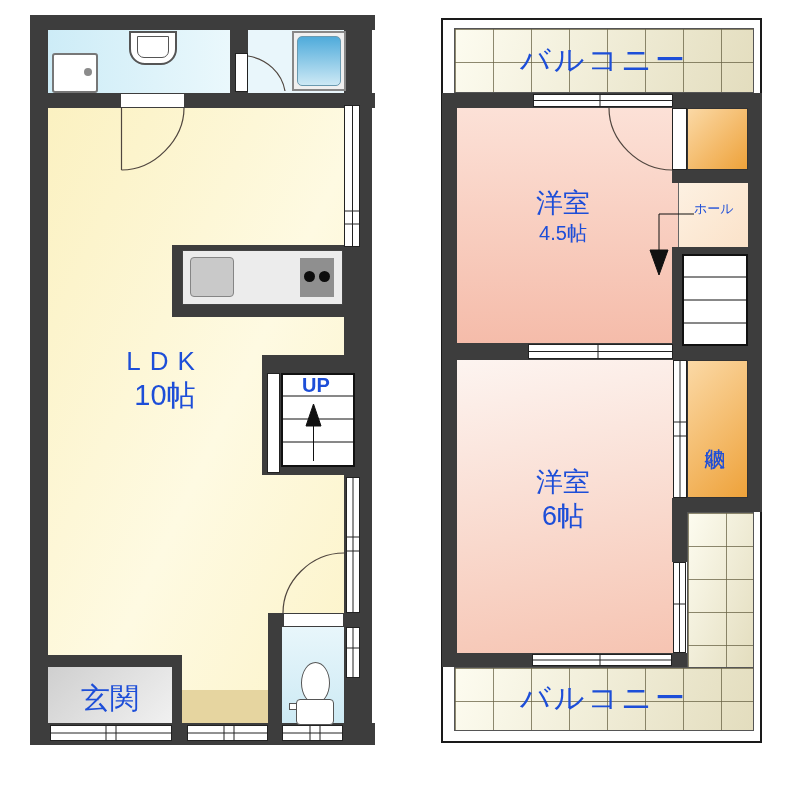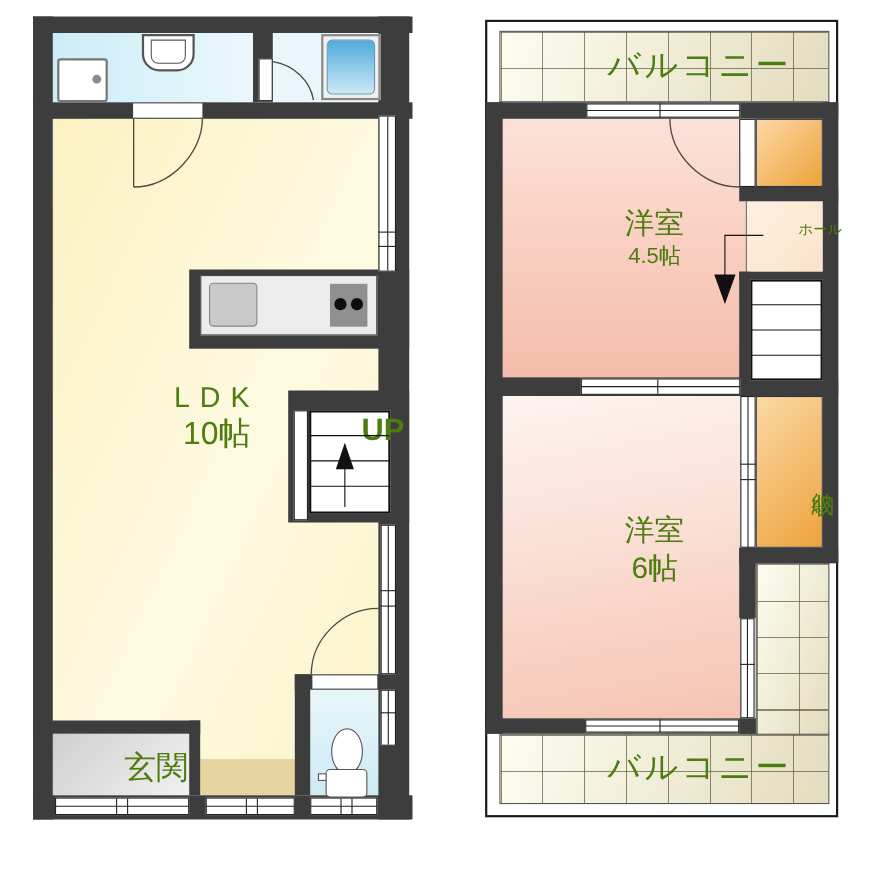--- a/index.html
+++ b/index.html
@@ -1,21 +1,21 @@
 <!DOCTYPE html>
 <html style="--wall: #3d3d3d; --ldk-floor: #fbf1c1; --sanitary-floor: #d6eff8; --bathtub: #4fabdb; --room-pink: #f5bcaa; --room-pink-light: #f6c4b2; --hall-peach: #fbe2c9; --closet-orange: #eea23a; --balcony-tile: #e3ddbe; --entrance-gray: #d2d2d2; --step-tan: #e6d5a0; --counter-gray: #ececec;"><head>
 <meta charset="utf-8">
 <style>
   html,body{margin:0;padding:0;background:#fff;}
   .stage{position:relative;width:800px;height:800px;background:#fff;overflow:hidden;
          font-family:"Liberation Sans","DejaVu Sans",sans-serif;}
   .abs{position:absolute;}
   .wall{position:absolute;background:var(--wall,#3d3d3d);}
   .floor{position:absolute;}
-  .lbl{position:absolute;color:#4d7c0f;text-align:center;line-height:1.18;white-space:nowrap;margin-left:32px;}
+  .lbl{position:absolute;color:#1d4ed8;text-align:center;line-height:1.18;white-space:nowrap;}
   .win{position:absolute;background:#fff;border:1px solid #222;box-sizing:border-box;}
   .opening{position:absolute;background:#fff;}
   .tile{background-image:
       repeating-linear-gradient(to right, rgba(104,98,68,.75) 0 1px, transparent 1px 38px),
       repeating-linear-gradient(to bottom, rgba(104,98,68,.75) 0 1px, transparent 1px 33px),
       linear-gradient(110deg,#fdfcf0,#e3ddbe);
       border:1px solid #555;box-sizing:border-box;}
   .fix{position:absolute;background:#fff;box-sizing:border-box;}
   .vert{writing-mode:vertical-rl;text-orientation:upright;}
   svg.linework{position:absolute;left:0;top:0;pointer-events:none;}
@@ -70,21 +70,21 @@
     <div class="abs" style="left:319px;top:271px;width:11px;height:11px;border-radius:50%;background:#0d0d0d;"></div>
     <div class="fix" style="left:301px;top:662px;width:29px;height:42px;border:1.5px solid #555;border-radius:50%;"></div>
     <div class="fix" style="left:296px;top:699px;width:38px;height:26px;border:1.5px solid #555;border-radius:4px;"></div>
     <div class="fix" style="left:289px;top:703px;width:8px;height:7px;border:1px solid #555;"></div>
 
     <div class="win" style="left:267px;top:373px;width:13px;height:100px;"></div>
     <div class="abs" style="left:281px;top:373px;width:74px;height:94px;background:#fff;border:2px solid #111;box-sizing:border-box;"></div>
 
     <div class="lbl" style="left:95px;top:346px;width:140px;font-size:26px;letter-spacing:9px;">LDK</div>
     <div class="lbl" style="left:95px;top:378px;width:140px;font-size:29px;">10帖</div>
-    <div class="lbl" style="left:288px;top:374px;width:56px;font-size:28px;font-weight:bold;">UP</div>
+    <div class="lbl" style="left:288px;top:374px;width:56px;font-size:20px;font-weight:bold;">UP</div>
     <div class="lbl" style="left:48px;top:681px;width:124px;font-size:29px;">玄関</div>
   </section>
 
   <section>
 
     <div class="abs" style="left:441px;top:18px;width:321px;height:725px;border:2px solid #1a1a1a;box-sizing:border-box;"></div>
 
     <div class="floor tile" style="left:454px;top:28px;width:300px;height:65px;"></div>
     <div class="floor tile" style="left:687px;top:512px;width:67px;height:156px;border-bottom:none;"></div>
     <div class="floor tile" style="left:454px;top:667px;width:300px;height:64px;"></div>

